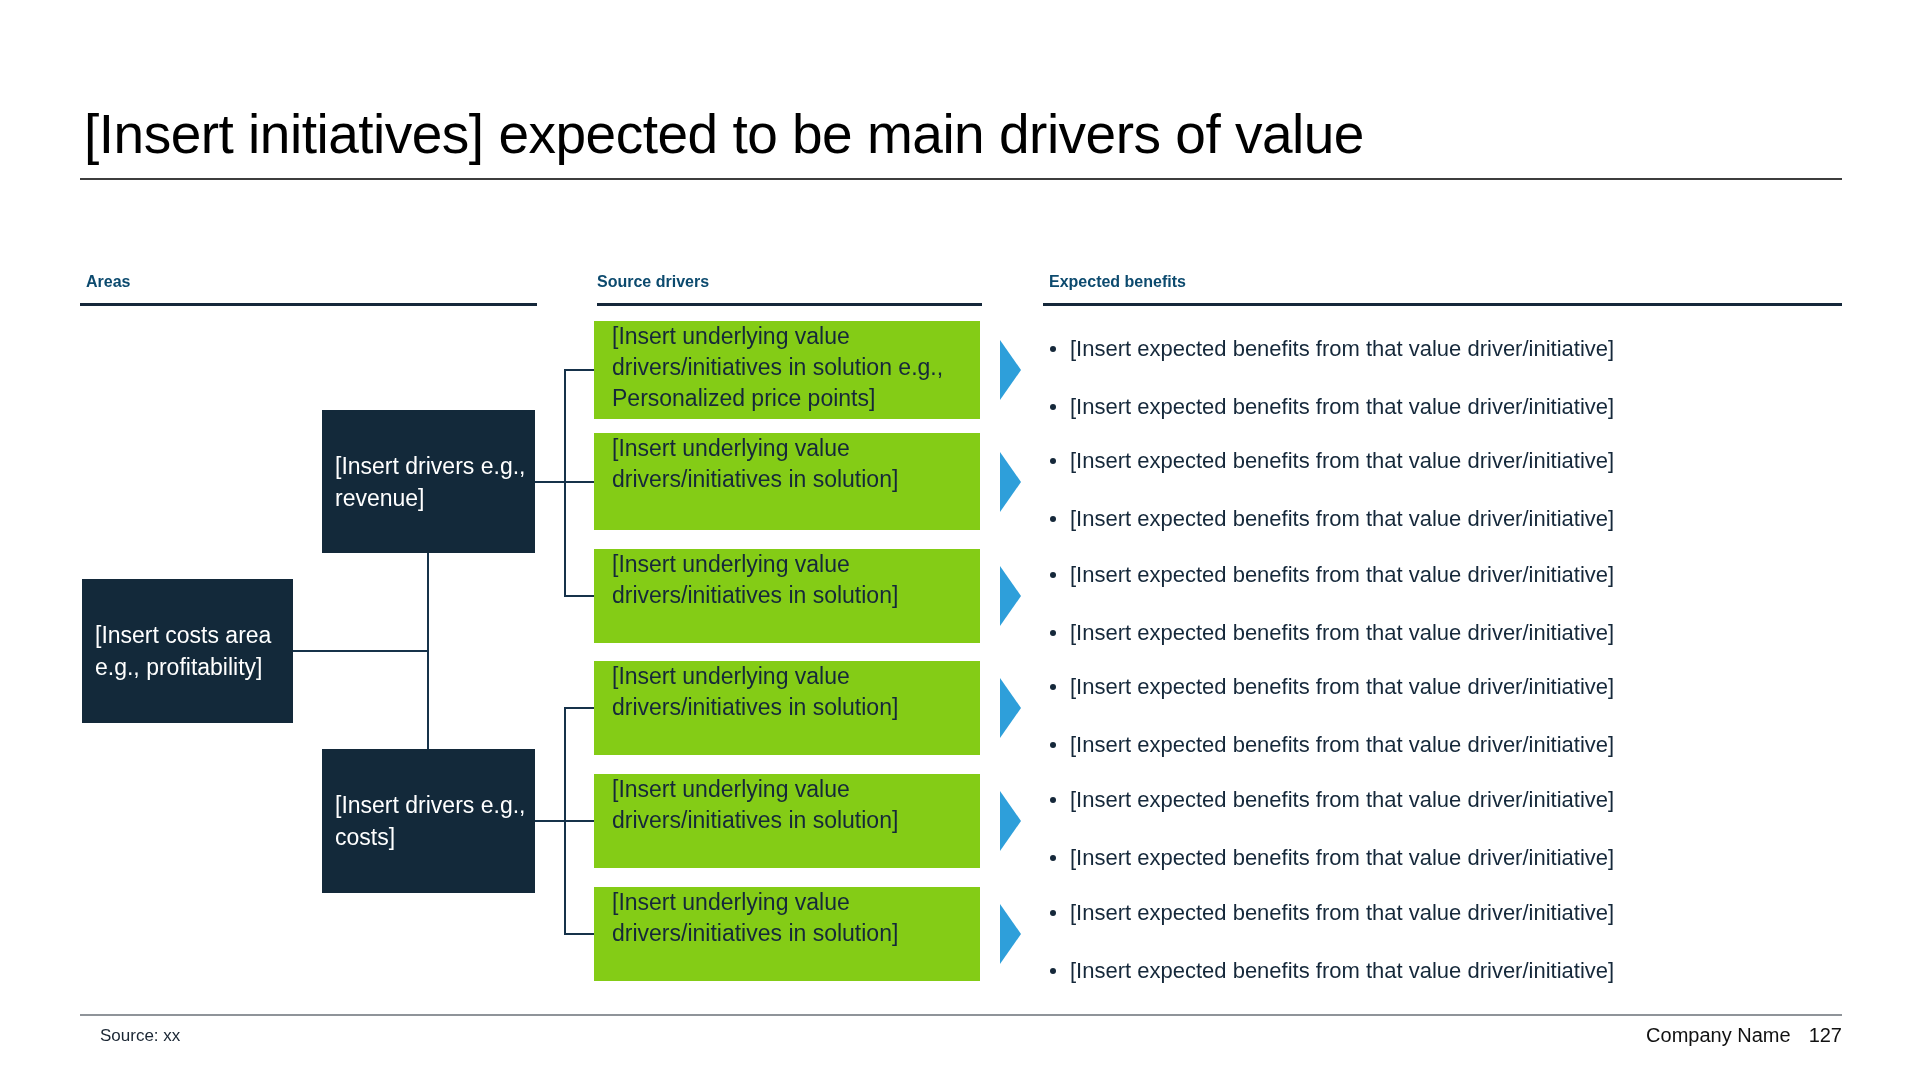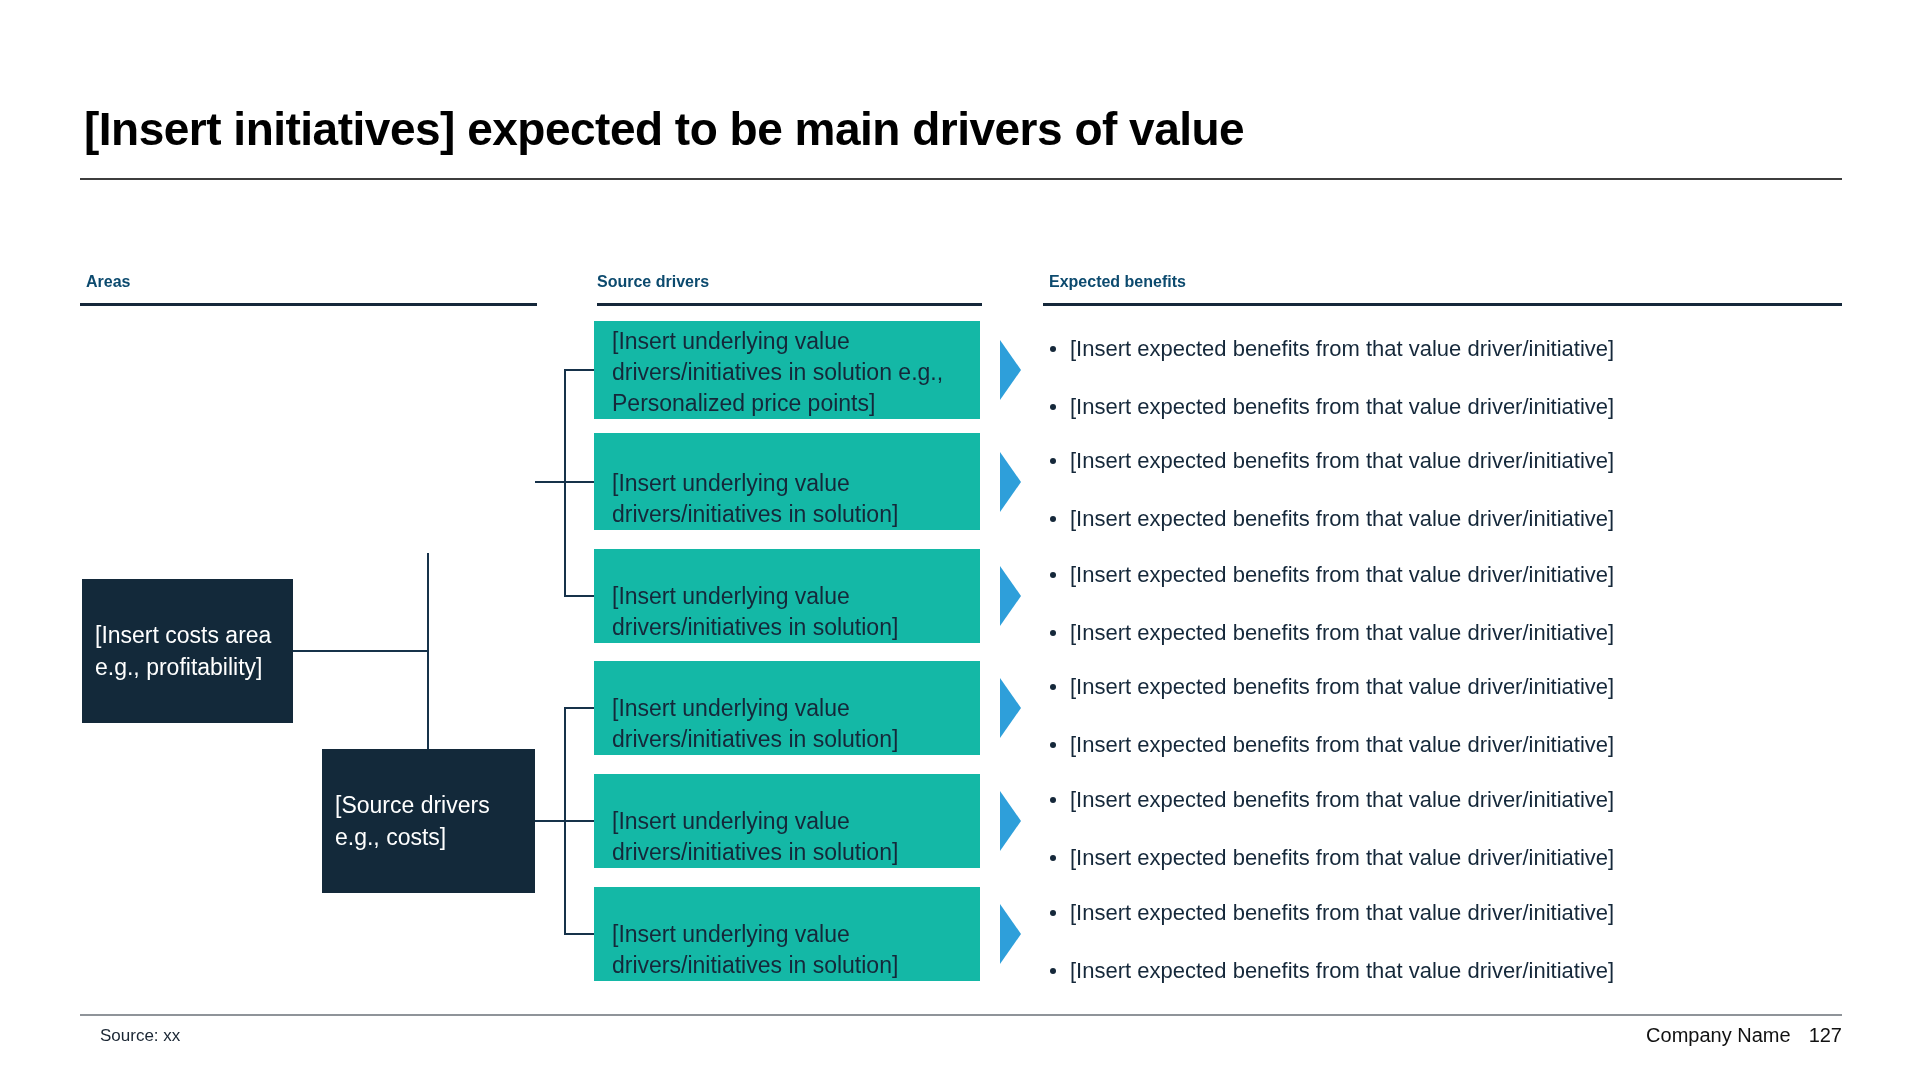--- a/index.html
+++ b/index.html
@@ -11,22 +11,22 @@
     height: 1076px;
     background: #ffffff;
     overflow: hidden;
   }
   .abs { position: absolute; }
 
   
   .title {
     left: 84px; top: 102px;
     width: 1760px;
-    font-size: 46px;
-    font-weight: 700;
+    font-size: 55px;
+    font-weight: 400;
     letter-spacing: -0.5px;
     color: #000000;
   }
   .title-rule { left: 80px; top: 178px; width: 1762px; height: 2px; background: #3d3d3d; }
 
   
   .col-head {
     top: 268px;
     font-size: 16px;
     font-weight: 700;
@@ -44,24 +44,24 @@
     align-items: center;
     padding: 0 8px 0 13px;
     font-size: 23px;
     line-height: 32px;
   }
 
   
   .gray-box {
     left: 594px;
     width: 386px;
-    background: #14b8a6;
+    background: #84cc16;
     color: #15283A;
     display: flex;
-    align-items: flex-end;
+    align-items: flex-start;
     padding: 0 12px 0 18px;
     font-size: 23px;
     line-height: 31px;
   }
 
   
   .cline { background: #16324A; }
 
   
   .arrow {
@@ -134,25 +134,28 @@
   <div class="abs cline" style="left:535px;top:481px;width:59px;height:2px"></div>
   <div class="abs cline" style="left:564px;top:369px;width:2px;height:228px"></div>
   <div class="abs cline" style="left:564px;top:369px;width:30px;height:2px"></div>
   <div class="abs cline" style="left:564px;top:595px;width:30px;height:2px"></div>
 
   <div class="abs cline" style="left:535px;top:820px;width:59px;height:2px"></div>
   <div class="abs cline" style="left:564px;top:707px;width:2px;height:228px"></div>
   <div class="abs cline" style="left:564px;top:707px;width:30px;height:2px"></div>
   <div class="abs cline" style="left:564px;top:933px;width:30px;height:2px"></div>
 
+  <div class="abs navy-box" style="left:322px;top:410px;width:213px;height:143px">
+    <span>[Insert drivers e.g., revenue]</span>
+  </div>
   <div class="abs navy-box" style="left:82px;top:579px;width:211px;height:144px">
     <span>[Insert costs area e.g., profitability]</span>
   </div>
   <div class="abs navy-box" style="left:322px;top:749px;width:213px;height:144px">
-    <span>[Source drivers e.g., costs]</span>
+    <span>[Insert drivers e.g., costs]</span>
   </div>
 
   <div class="abs gray-box" style="top:321px;height:98px">
     <span>[Insert underlying value drivers/initiatives in solution e.g., Personalized price points]</span>
   </div>
   <div class="abs arrow" style="top:340px"></div>
   <div class="abs benefits" style="top:322px">
     <div class="bullet-line">
         <span class="dot"></span>
         <span>[Insert expected benefits from that value driver/initiative]</span>

